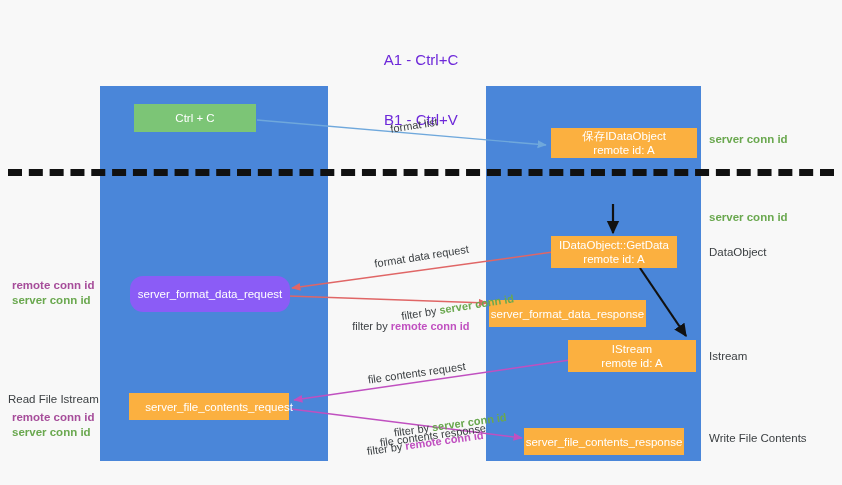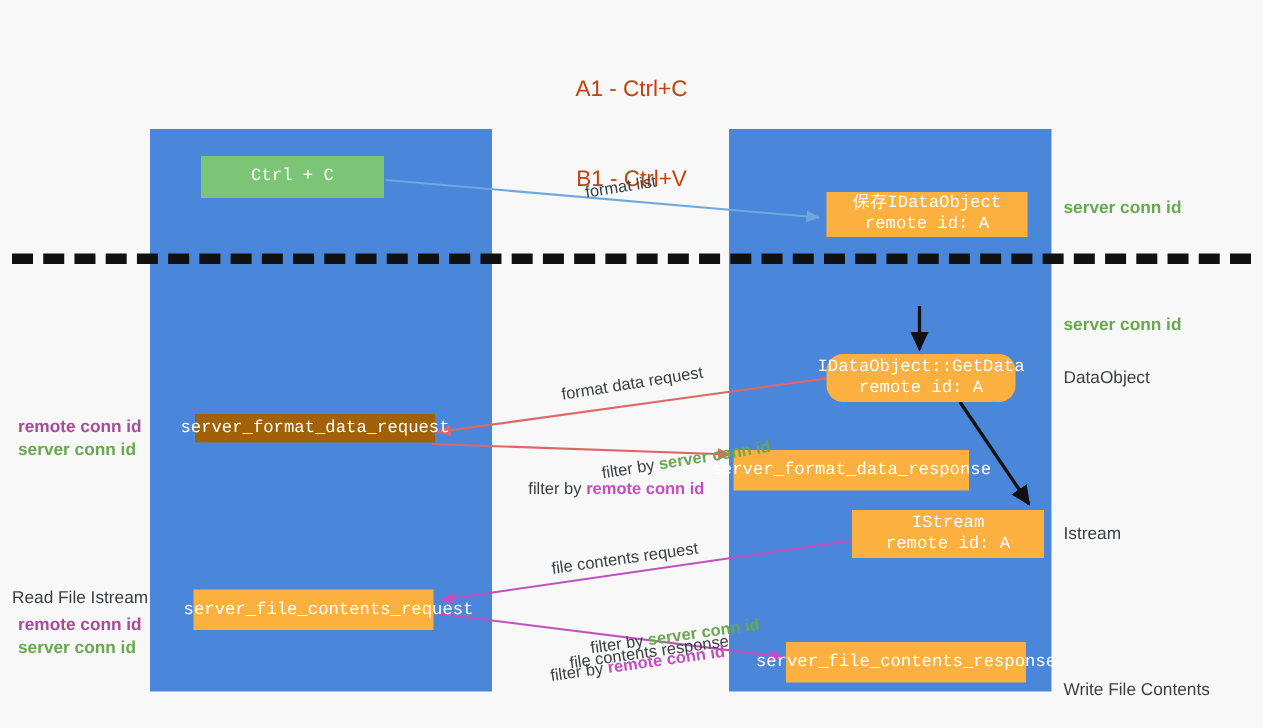--- a/index.html
+++ b/index.html
@@ -19,21 +19,21 @@
     background: #f8f8f8;
   }
   
   .title {
     position: absolute;
     left: 0; top: 10px;
     width: 842px;
     text-align: center;
     font-size: 15px;
     line-height: 20px;
-    color: #c2410c;
+    color: #6d28d9;
     white-space: pre;
   }
   
   .col-head {
     position: absolute;
     text-align: center;
     font-size: 11.5px;
     line-height: 13px;
     color: #5f6368;
     white-space: pre;
@@ -49,21 +49,20 @@
     box-sizing: border-box;
     display: flex;
     flex-direction: column;
     align-items: center;
     justify-content: center;
     text-align: center;
     color: #ffffff;
     font-size: 11.5px;
     line-height: 14px;
     white-space: pre;
-    font-family: Liberation Mono, monospace;
   }
   .node.green { background: #78c islands; }
   .green { background: #7cc576; }
   .orange { background: #fbb040; }
   
   .ann {
     position: absolute;
     font-size: 11.5px;
     line-height: 15px;
     white-space: pre;
@@ -149,32 +148,32 @@
 
     <line x1="291" y1="409" x2="522" y2="438" stroke="#c050c0" stroke-width="1.4" marker-end="url(#ah-magenta)"></line>
   </svg>
 
   <div class="dashline"></div>
 
   <div class="node green" style="left: 134px; top: 104px; width: 122px; height: 28px; background: rgb(124, 197, 118);">
     <span>Ctrl + C</span>
   </div>
 
-  <div class="node orange" style="left: 551px; top: 128px; width: 134px; height: 30px; background: rgb(251, 176, 64);">
+  <div class="node orange" style="left: 551px; top: 128px; width: 146px; height: 30px; background: rgb(251, 176, 64);">
     <span>保存IDataObject</span>
     <span>remote id: A</span>
   </div>
 
 
-  <div class="node orange" style="left: 551px; top: 236px; width: 126px; height: 32px; background: rgb(251, 176, 64); border-radius: 11px;">
+  <div class="node orange" style="left: 551px; top: 236px; width: 126px; height: 32px; background: rgb(251, 176, 64);">
     <span>IDataObject::GetData</span>
     <span>remote id: A</span>
   </div>
 
-  <div class="node orange" style="left: 130px; top: 276px; width: 160px; height: 19px; background: #a16207;">
+  <div class="node orange" style="left: 130px; top: 276px; width: 160px; height: 36px; background: #8b5cf6; border-radius: 13px;">
     <span>server_format_data_request</span>
   </div>
 
   <div class="node orange" style="left: 489px; top: 300px; width: 157px; height: 27px; background: rgb(251, 176, 64);">
     <span>server_format_data_response</span>
   </div>
 
   <div class="node orange" style="left: 568px; top: 340px; width: 128px; height: 32px; background: rgb(251, 176, 64);">
     <span>IStream</span>
     <span>remote id: A</span>
@@ -214,21 +213,21 @@
     <div>file contents response</div>
   </div>
   <div class="edge-label rot-b" style="left:352px; top:432px;">
     <span>filter by </span><span class="p">remote conn id</span>
   </div>
 
   <div class="ann green-t" style="left:709px; top:132px;">server conn id</div>
   <div class="ann green-t" style="left:709px; top:210px;">server conn id</div>
   <div class="ann plain" style="left:709px; top:245px;">DataObject</div>
   <div class="ann plain" style="left:709px; top:349px;">Istream</div>
-  <div class="ann plain" style="left:709px; top:431px;margin-top:22px;">Write File Contents</div>
+  <div class="ann plain" style="left:709px; top:431px;">Write File Contents</div>
 
   <div class="ann purple-t" style="left:12px; top:278px;">remote conn id</div>
   <div class="ann green-t" style="left:12px; top:293px;">server conn id</div>
 
   <div class="ann plain" style="left:8px; top:392px;">Read File Istream</div>
   <div class="ann purple-t" style="left:12px; top:410px;">remote conn id</div>
   <div class="ann green-t" style="left:12px; top:425px;">server conn id</div>
 
 </div>
 

